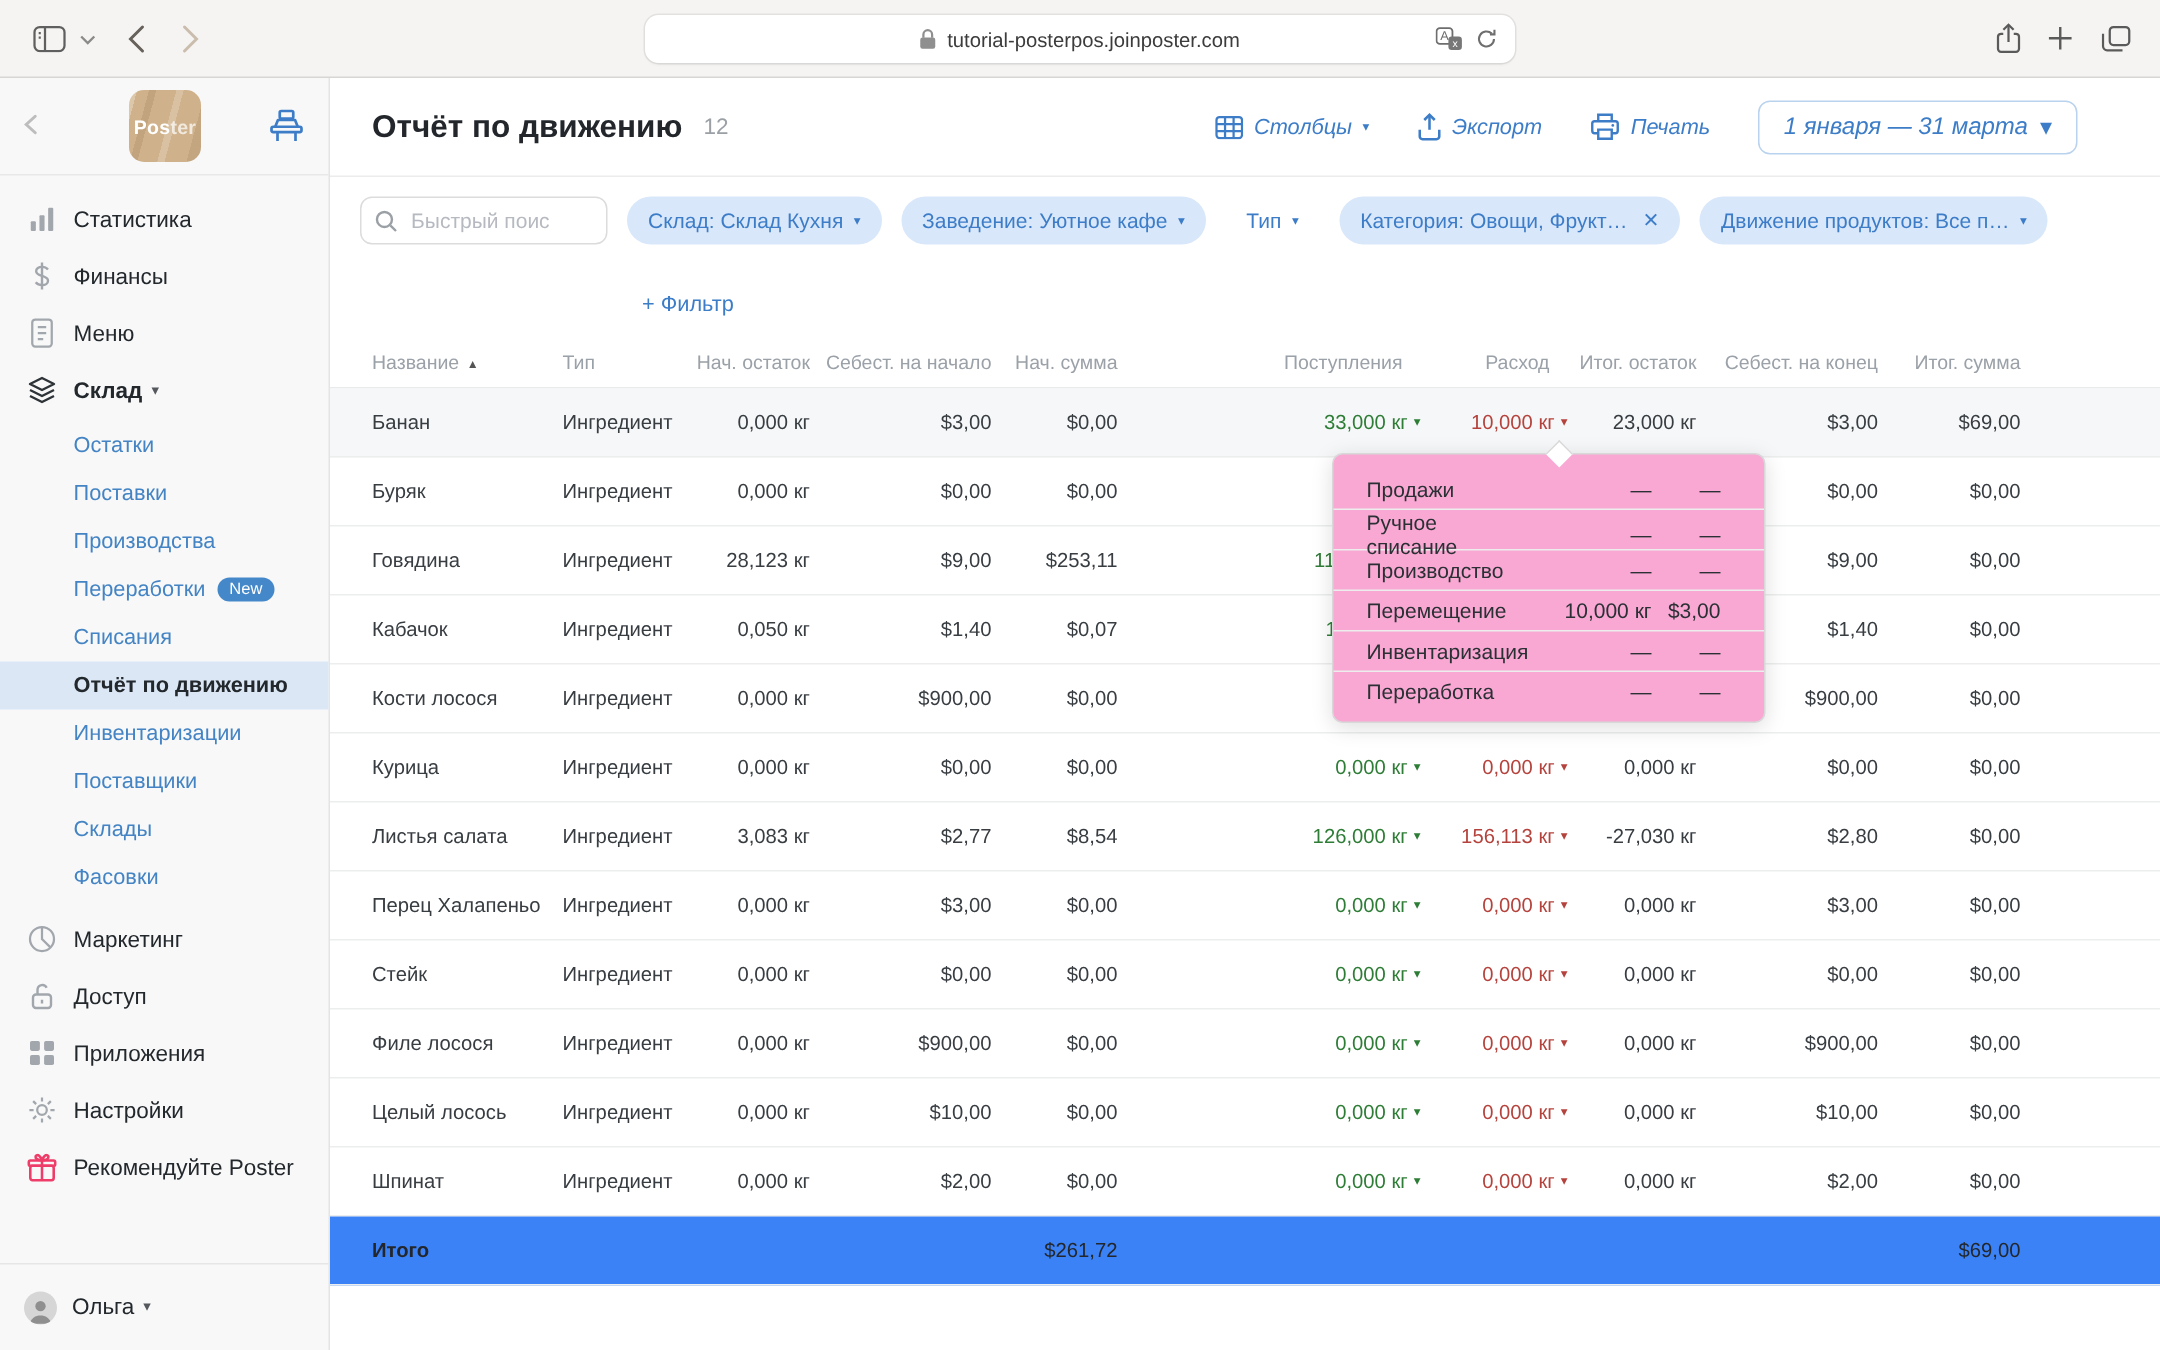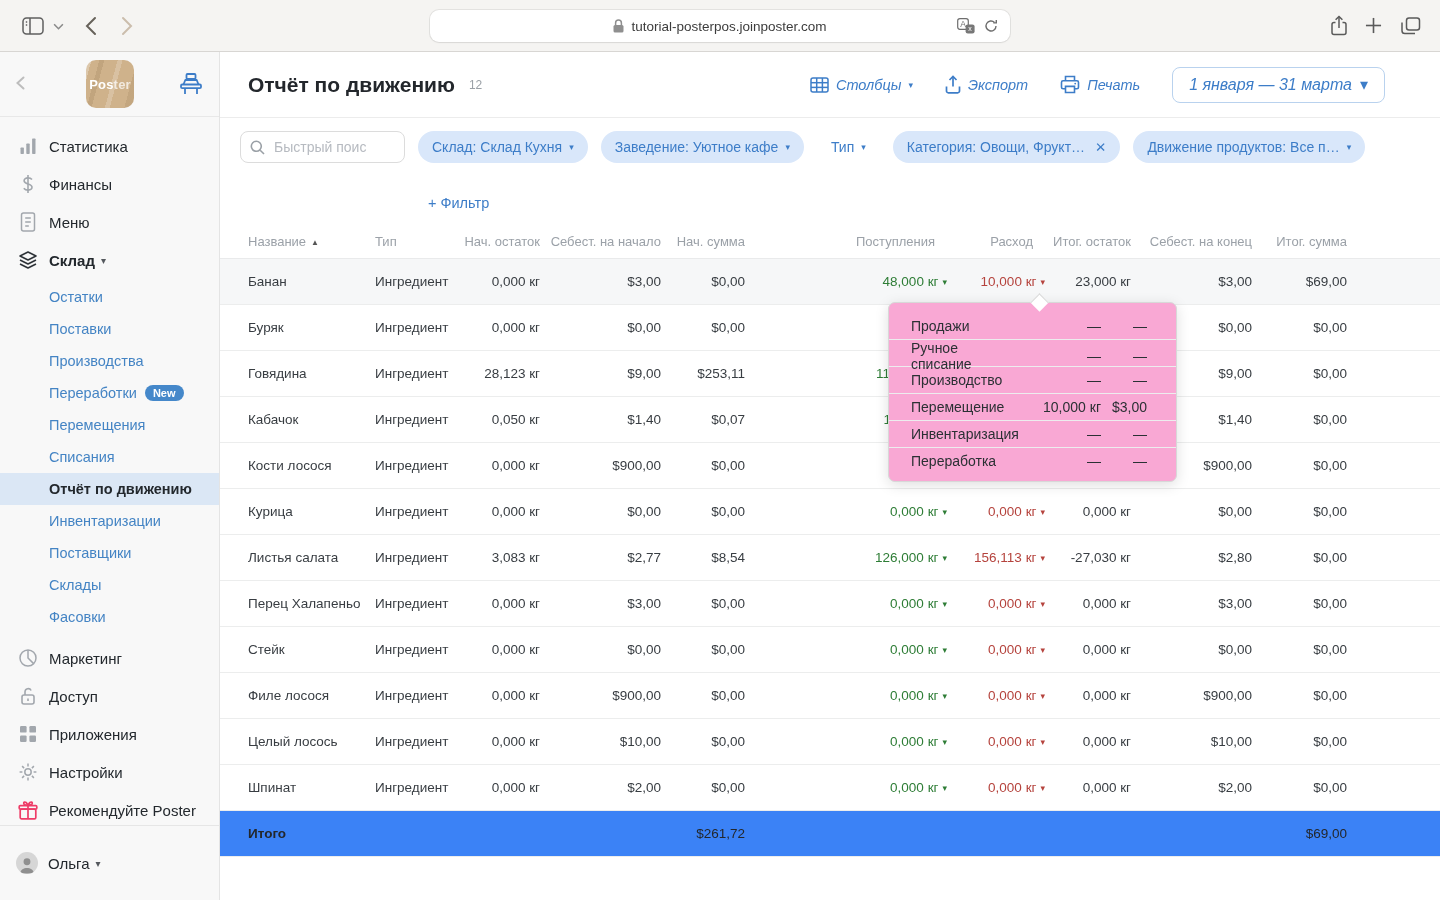--- a/index.html
+++ b/index.html
@@ -27,30 +27,30 @@
   .register{position:absolute;left:178px;top:20px;}
 
   .nav{padding-top:10px;}
   .nav-item{display:flex;align-items:center;height:38px;padding-left:17px;font-size:15px;color:#23282d;cursor:pointer;}
   .nav-ic{width:22px;margin-right:10px;display:flex;align-items:center;justify-content:center;}
   .nav-item.dark{font-weight:700;}
   .nav-caret{font-size:10px;color:#55595e;margin-left:6px;}
   .sub-list{padding:2px 0 6px;}
   .sub-item{height:32px;display:flex;align-items:center;padding-left:49px;font-size:14.5px;color:#4484c4;cursor:pointer;}
   .sub-item.active{background:#dbe7f5;color:#23282d;font-weight:700;}
-  .badge{background:#4588ca;color:#fff;font-size:11px;font-weight:700;border-radius:10px;padding:2.5px 8px;margin-left:8px;line-height:1;}
-  .side-user{position:absolute;left:0;right:0;bottom:0;height:75px;border-top:1px solid #e6e6e6;display:flex;align-items:center;padding-left:16px;cursor:pointer;}
+  .badge{background:#4588ca;color:#fff;font-size:11px;font-weight:400;border-radius:10px;padding:2.5px 8px;margin-left:8px;line-height:1;}
+  .side-user{position:absolute;left:0;right:0;bottom:0;height:58px;border-top:1px solid #e6e6e6;display:flex;align-items:center;padding-left:16px;cursor:pointer;}
   .avatar{width:22px;height:22px;border-radius:50%;background:#d6d6d6;display:flex;align-items:flex-end;justify-content:center;overflow:hidden;margin-right:10px;}
   .user-name{font-size:15px;color:#23282d;}
 
   
   .main{flex:1;position:relative;background:#fff;}
   .page-head{height:66px;border-bottom:1px solid #ececec;display:flex;align-items:center;padding:0 55px 0 28px;}
   .title{font-size:21px;font-weight:700;color:#23272c;}
-  .count{font-size:12px;color:#9aa0a6;margin-left:14px;}
+  .count{font-size:15px;color:#9aa0a6;margin-left:14px;}
   .actions{margin-left:auto;display:flex;align-items:center;gap:32px;font-style:italic;}
   .act{display:flex;align-items:center;gap:7px;color:#3d7dc8;font-size:14.5px;cursor:pointer;}
   .act .sm-caret,.pill .sm-caret{font-size:9px;}
   .date-btn{height:36px;border:1px solid #b9d2ee;border-radius:8px;background:#fff;color:#3d7dc8;font-size:16px;
     display:flex;align-items:center;gap:8px;padding:0 16px;cursor:pointer;}
 
   .filters{display:flex;align-items:center;gap:13px;padding:13px 0 0 20px;}
   .search{width:165px;height:32px;border:1px solid #dcdcdc;border-radius:8px;background:#fff;display:flex;align-items:center;padding:0 9px;gap:7px;flex:none;}
   .search input{border:none;outline:none;background:transparent;flex:1;min-width:0;font-size:14px;color:#333;font-family:inherit;}
   .search input::placeholder{color:#b6bac0;}
@@ -233,23 +233,20 @@
             <span>Поставки</span>
           </div>
           <div class="sub-item">
             <span>Производства</span>
           </div>
           <div class="sub-item">
             <span>Переработки</span>
             <span class="badge">New</span>
           </div>
           <div class="sub-item">
-            <span>Перемещения</span>
-          </div>
-          <div class="sub-item">
             <span>Списания</span>
           </div>
           <div class="sub-item active">
             <span>Отчёт по движению</span>
           </div>
           <div class="sub-item">
             <span>Инвентаризации</span>
           </div>
           <div class="sub-item">
             <span>Поставщики</span>
@@ -443,21 +440,21 @@
           </div>
         </div>
       <div>
           <div class="grid-row tr hl">
             <div class="td">Банан</div>
             <div class="td">Ингредиент</div>
             <div class="td num">0,000 кг</div>
             <div class="td num">$3,00</div>
             <div class="td num">$0,00</div>
             <div class="td num green">
-              <span>48,000 кг</span>
+              <span>33,000 кг</span>
               <span class="cell-caret">▾</span>
             </div>
             <div class="td num red">
               <span>10,000 кг</span>
               <span class="cell-caret">▾</span>
             </div>
             <div class="td num">23,000 кг</div>
             <div class="td num">$3,00</div>
             <div class="td num">$69,00</div>
           </div>

